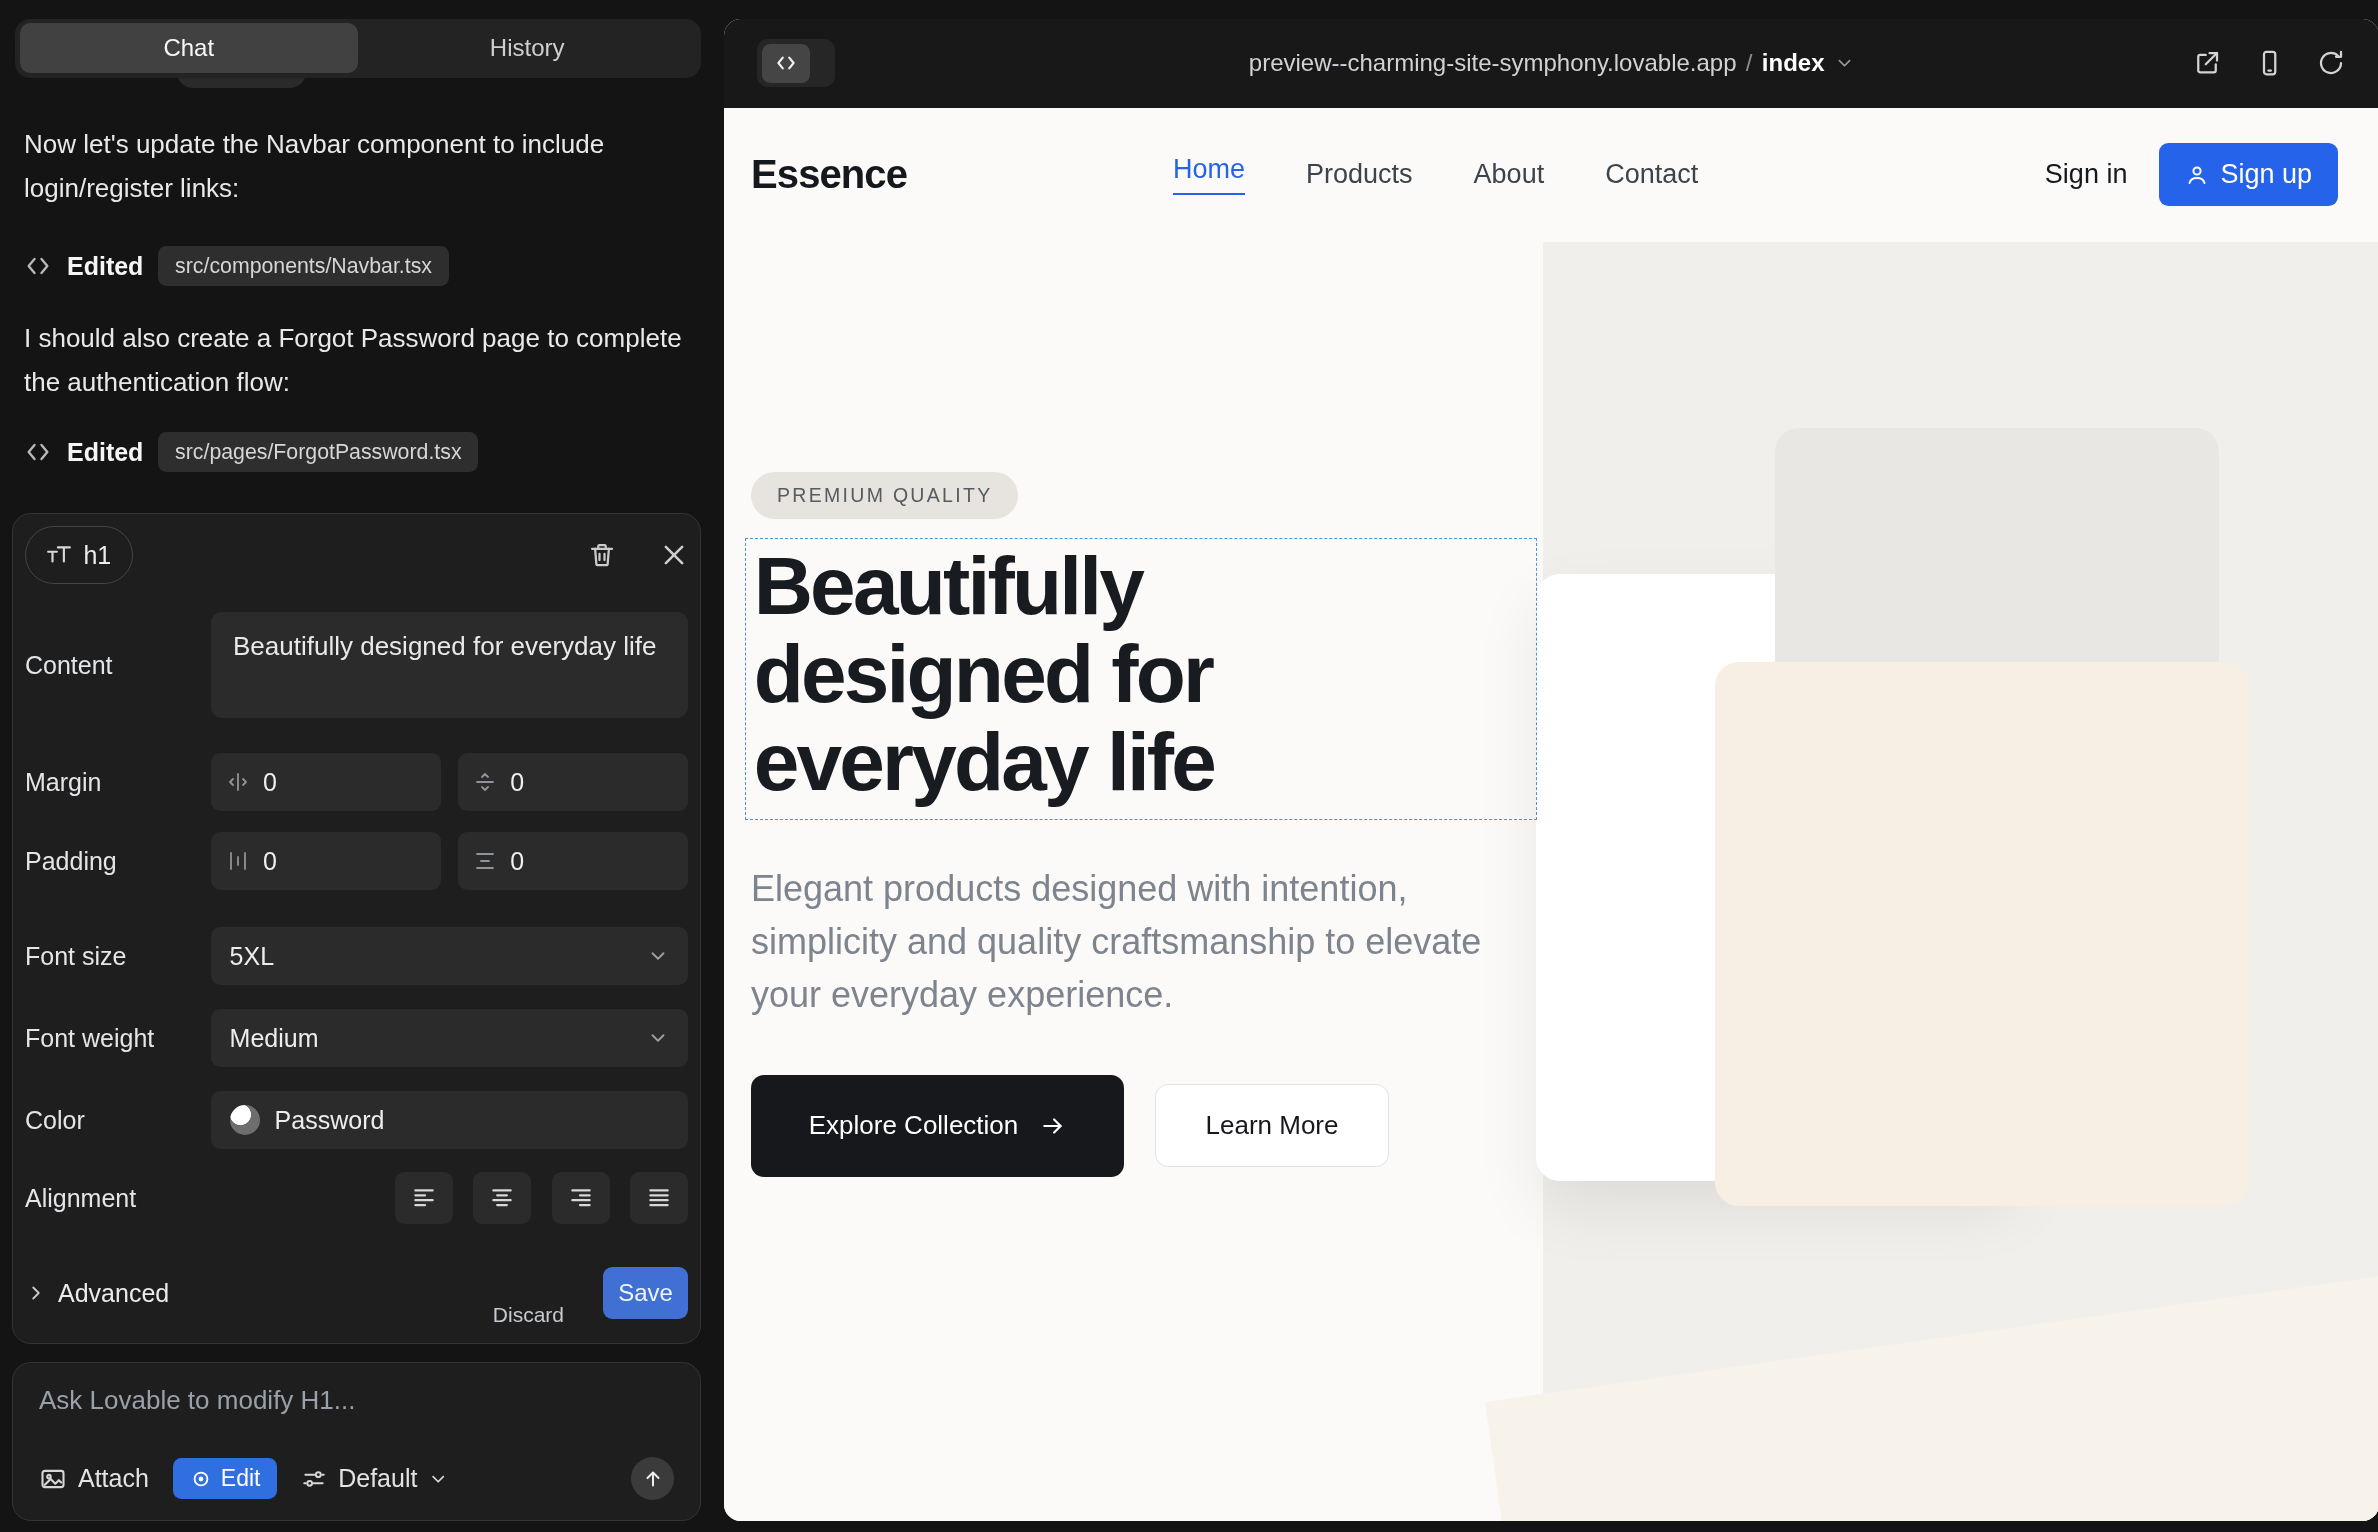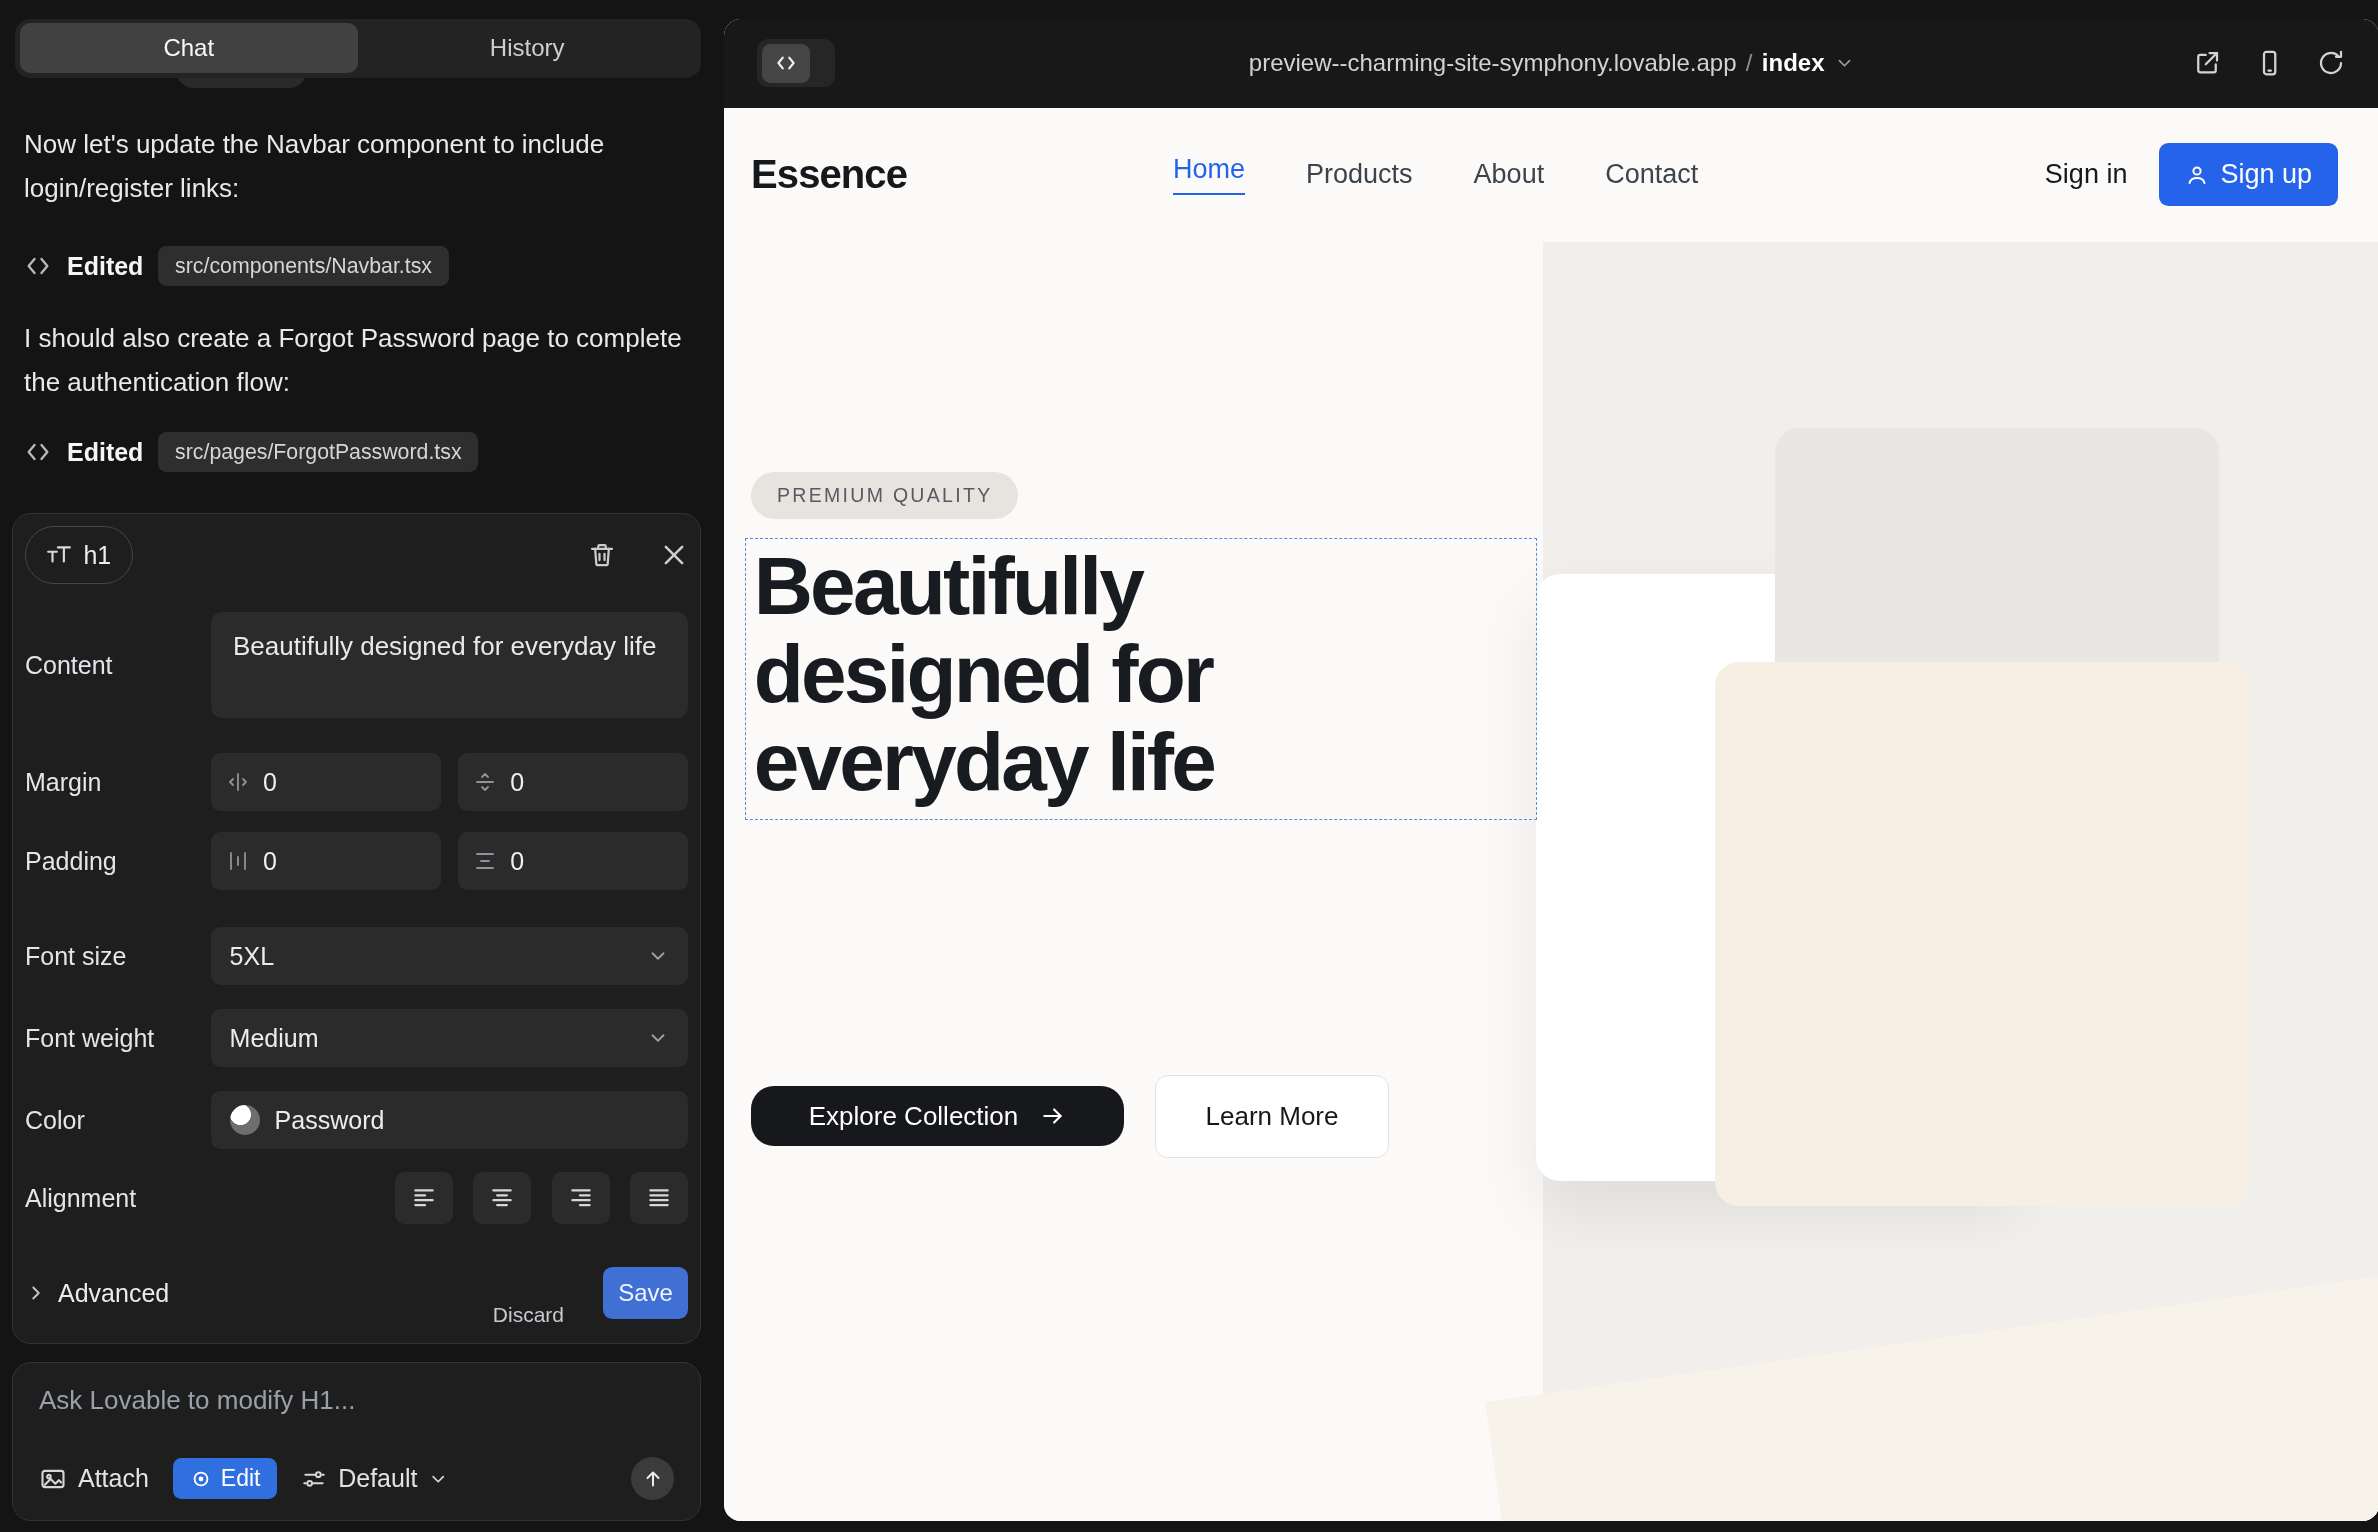--- a/index.html
+++ b/index.html
@@ -105,21 +105,21 @@
   .nav-link.active { color:#2563eb; border-bottom:2.8px solid #2563eb; padding-bottom:7.4px; }
   .nav-right { margin-left:auto; display:flex; align-items:center; gap:32px; }
   .signin { font-size:27px; color:#15181d; cursor:pointer; }
   .signup-btn { display:flex; align-items:center; gap:11px; background:#2563eb; color:#ffffff; font-size:27px; border:none; border-radius:9.3px; height:63px; padding:0 26px; cursor:pointer; font-family:inherit; }
 
   .hero-badge { position:absolute; left:27px; top:364px; background:#e7e4df; color:#565b61; font-size:19.5px; letter-spacing:2.3px; border-radius:927px; padding:12px 26px; z-index:4; }
   .selection-box { position:absolute; left:21.3px; top:430px; width:792px; height:282px; border:1.9px dashed #4d92dc; z-index:4; }
   .hero-title { margin:3.7px 0 0 7.4px; max-width:640px; font-size:82px; line-height:88px; font-weight:600; letter-spacing:-2.8px; color:#181b20; }
   .hero-para { position:absolute; left:27px; top:754px; width:742px; font-size:36px; line-height:53px; color:#7d848e; z-index:4; }
   .cta-row { position:absolute; left:27px; top:967px; display:flex; gap:31px; align-items:center; z-index:4; }
-  .cta-primary { width:373px; height:60px; background:#17181b; color:#ffffff; border:none; border-radius:23px; font-size:26px; display:flex; align-items:center; justify-content:center; gap:22px; cursor:pointer; font-family:inherit; }
+  .cta-primary { width:373px; height:102px; background:#17181b; color:#ffffff; border:none; border-radius:13px; font-size:26px; display:flex; align-items:center; justify-content:center; gap:22px; cursor:pointer; font-family:inherit; }
   .cta-secondary { width:234px; height:83px; background:#ffffff; color:#17181b; border:1.9px solid #e6e3de; border-radius:13px; font-size:26px; display:flex; align-items:center; justify-content:center; cursor:pointer; font-family:inherit; }
 </style>
 </head>
 <body>
 
 <div class="stage">
 
   <div class="left">
 
     <div class="clipped-pill"></div>
@@ -451,20 +451,21 @@
           </button>
         </div>
       </div>
 
       <div class="hero-badge">PREMIUM QUALITY</div>
 
       <div class="selection-box">
         <h1 class="hero-title">Beautifully designed for everyday life</h1>
       </div>
 
+      <p class="hero-para">Elegant products designed with intention, simplicity and quality craftsmanship to elevate your everyday experience.</p>
 
       <div class="cta-row">
         <button class="cta-primary">
           <span>Explore Collection</span>
           <span class="icon">
             <svg width="26" height="26" viewBox="0 0 24 24" fill="none" stroke="currentColor" stroke-width="2" stroke-linecap="round" stroke-linejoin="round">
                 <path d="M4 12h15"></path>
                 <path d="M13 6l6 6-6 6"></path>
               </svg>
           </span>

